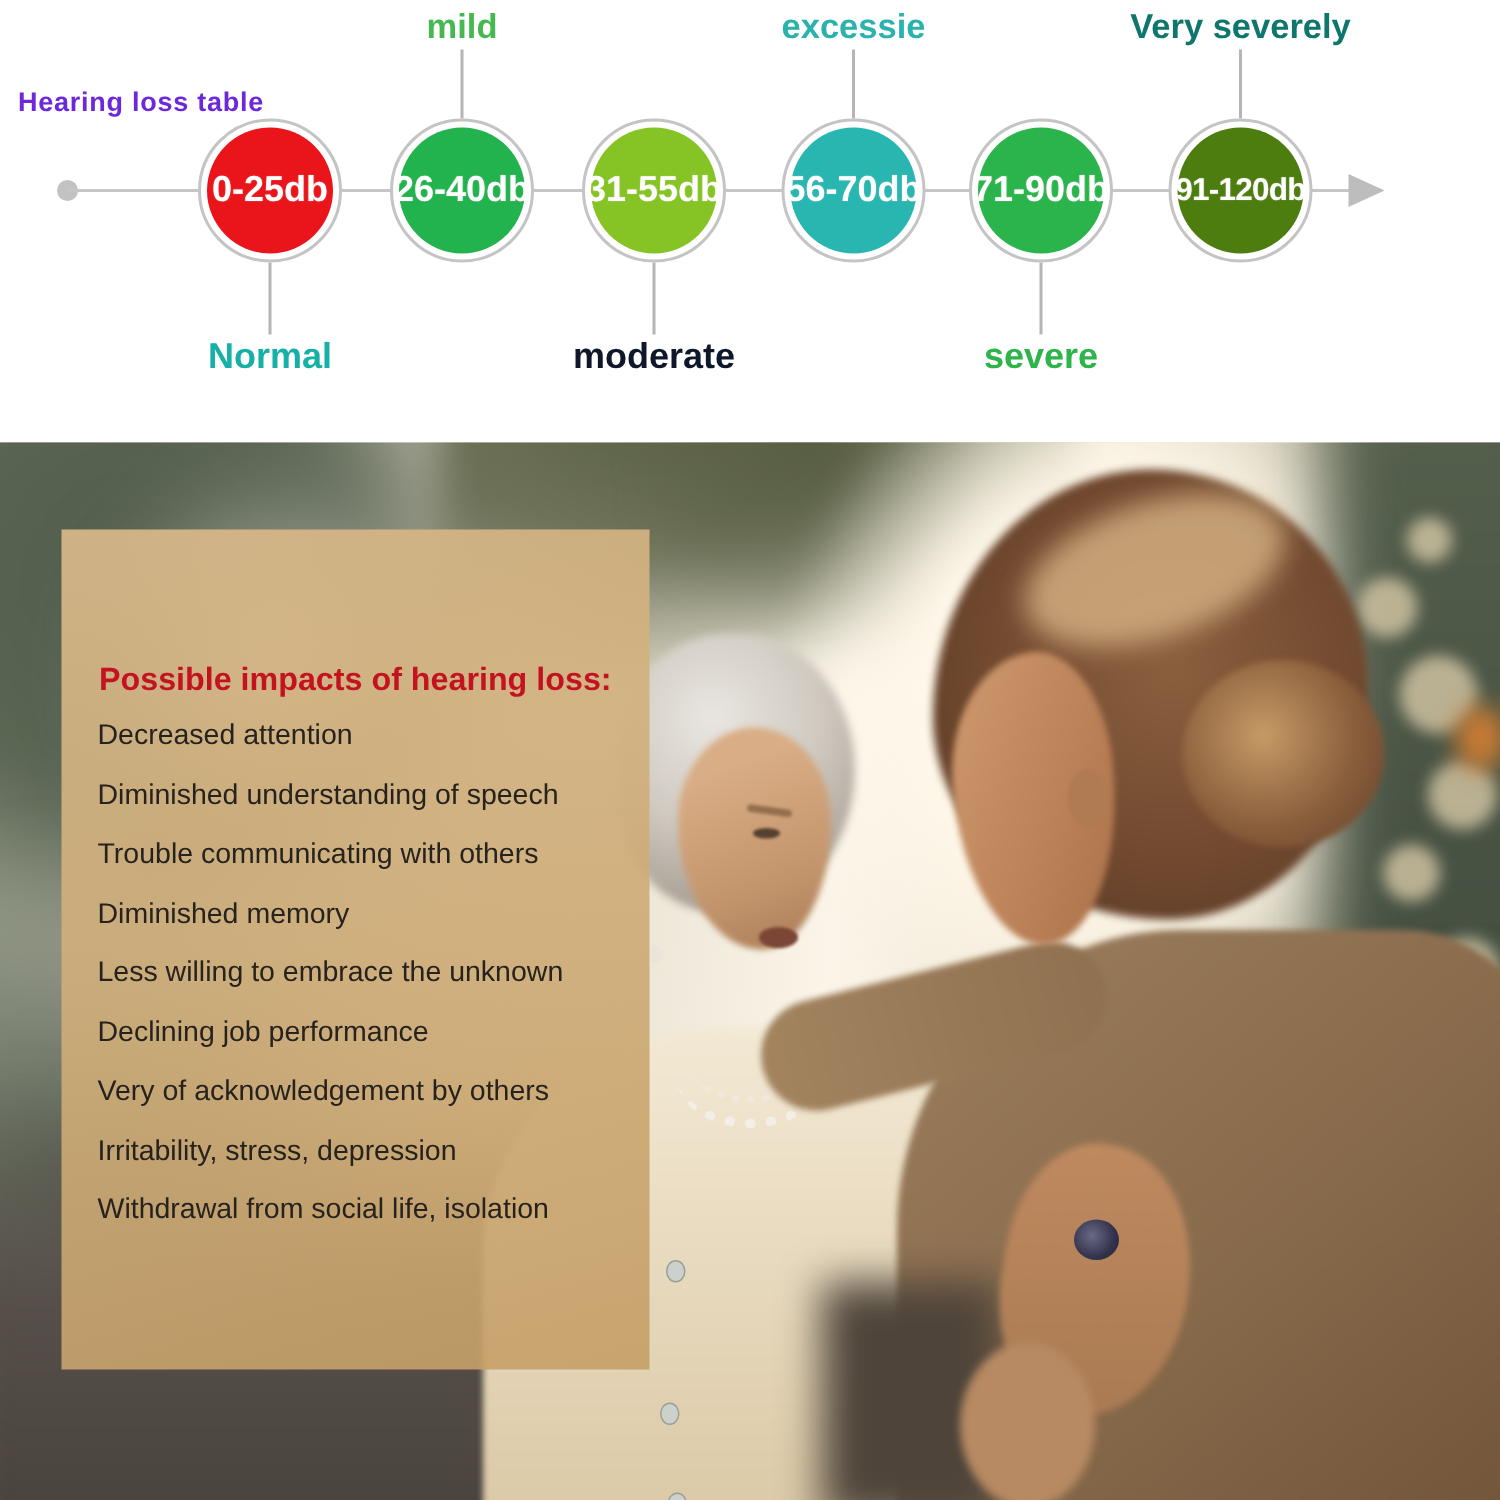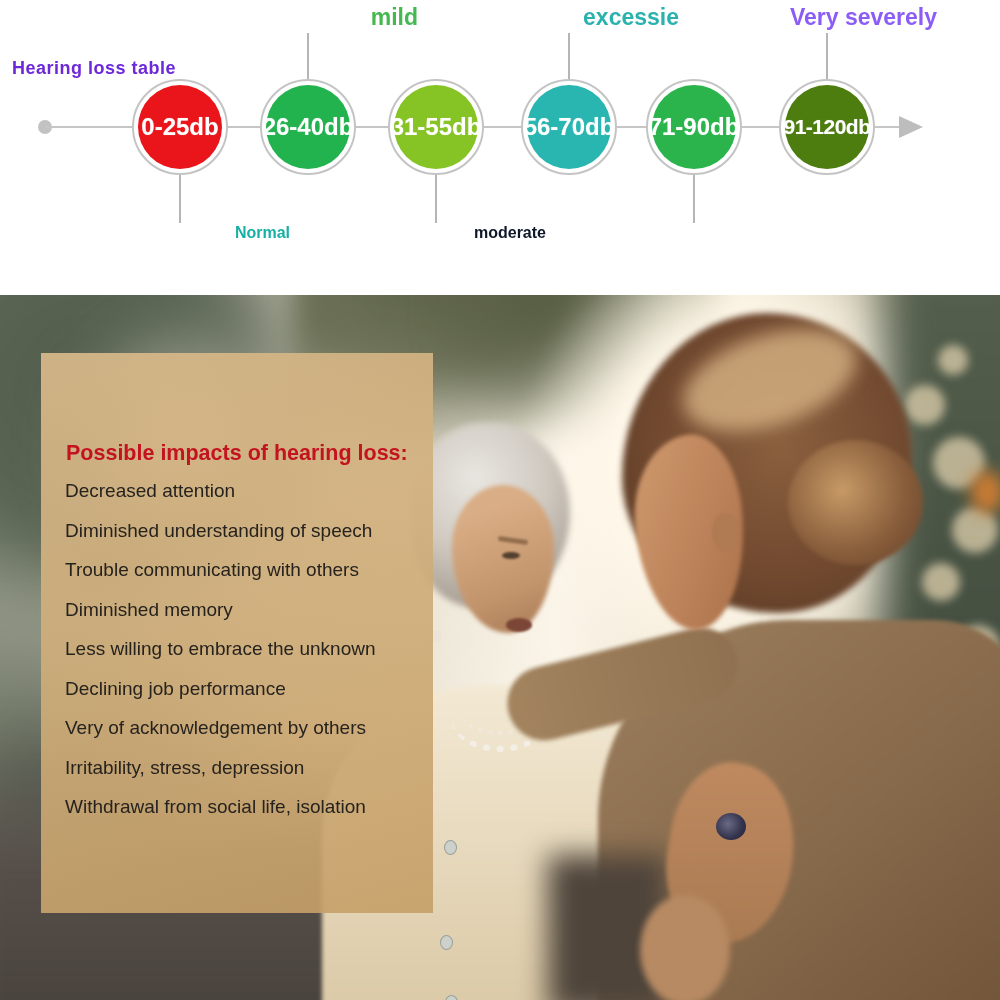--- a/index.html
+++ b/index.html
@@ -25,23 +25,23 @@
   }
   .node .inner {
     position:absolute; inset:4px; border-radius:50%;
     display:flex; align-items:center; justify-content:center;
   }
   .node .range { color:#ffffff; font-weight:bold; font-size:24px; white-space:nowrap; text-shadow:0 0 1px rgba(255,255,255,.4); }
   .n6 .range { font-size:21px; letter-spacing:-0.5px; }
   .connector { position:absolute; left:109px; width:2px; background:#b5b5b5; }
   .connector.above { top:33px; height:46px; }
   .connector.below { top:175px; height:48px; }
-  .node-label { position:absolute; left:0; width:220px; text-align:right; font-weight:bold; }
+  .node-label { position:absolute; left:0; width:220px; text-align:center; font-weight:bold; }
   .node-label.above { top:4px; font-size:23px; }
-  .node-label.below { top:224px; font-size:16px; }
+  .node-label.below { top:224px; font-size:24px; }
 
   
   .photo { position:absolute; left:0; top:295px; width:1000px; height:705px; overflow:hidden; background:#ded8c9; }
   .photo > div { position:absolute; }
   .p-base { inset:0; background:linear-gradient(95deg,#9aa08e 0%,#c5c1b1 18%,#e7e1d1 38%,#fbf5e9 55%,#efe5d2 70%,#9c9a82 88%,#5f6851 100%); }
   .p-fol-l1 { left:-100px; top:-80px; width:420px; height:430px;
     background:radial-gradient(circle at 45% 40%, #515c4b 0%, #5a6553 45%, rgba(90,101,83,0) 72%); filter:blur(26px); }
   .p-fol-l2 { left:-80px; top:260px; width:340px; height:480px;
     background:radial-gradient(circle at 40% 50%, #4e584a 0%, rgba(78,88,74,0) 70%); filter:blur(30px); }
   .p-light-l { left:70px; top:0; width:240px; height:300px;
@@ -169,30 +169,31 @@
       <div class="node-label above" style="color: rgb(41, 178, 174);">excessie</div>
     </div>
 
     <div class="node n5">
       <div class="connector below"></div>
       <div class="circle">
         <div class="inner" style="background: rgb(43, 180, 76);">
           <span class="range">71-90db</span>
         </div>
       </div>
+      <div class="node-label below" style="color: rgb(46, 180, 74);">severe</div>
     </div>
 
     <div class="node n6">
       <div class="connector above"></div>
       <div class="circle">
         <div class="inner" style="background: #4d7c0f;">
           <span class="range">91-120db</span>
         </div>
       </div>
-      <div class="node-label above" style="color: #8b5cf6;">Very severely</div>
+      <div class="node-label above" style="color: #0f766e;">Very severely</div>
     </div>
   </div>
 
   <div class="photo">
     <div class="p-base"></div>
     <div class="p-fol-l1"></div>
     <div class="p-fol-l2"></div>
     <div class="p-light-l"></div>
     <div class="p-branch"></div>
     <div class="p-branch2"></div>

